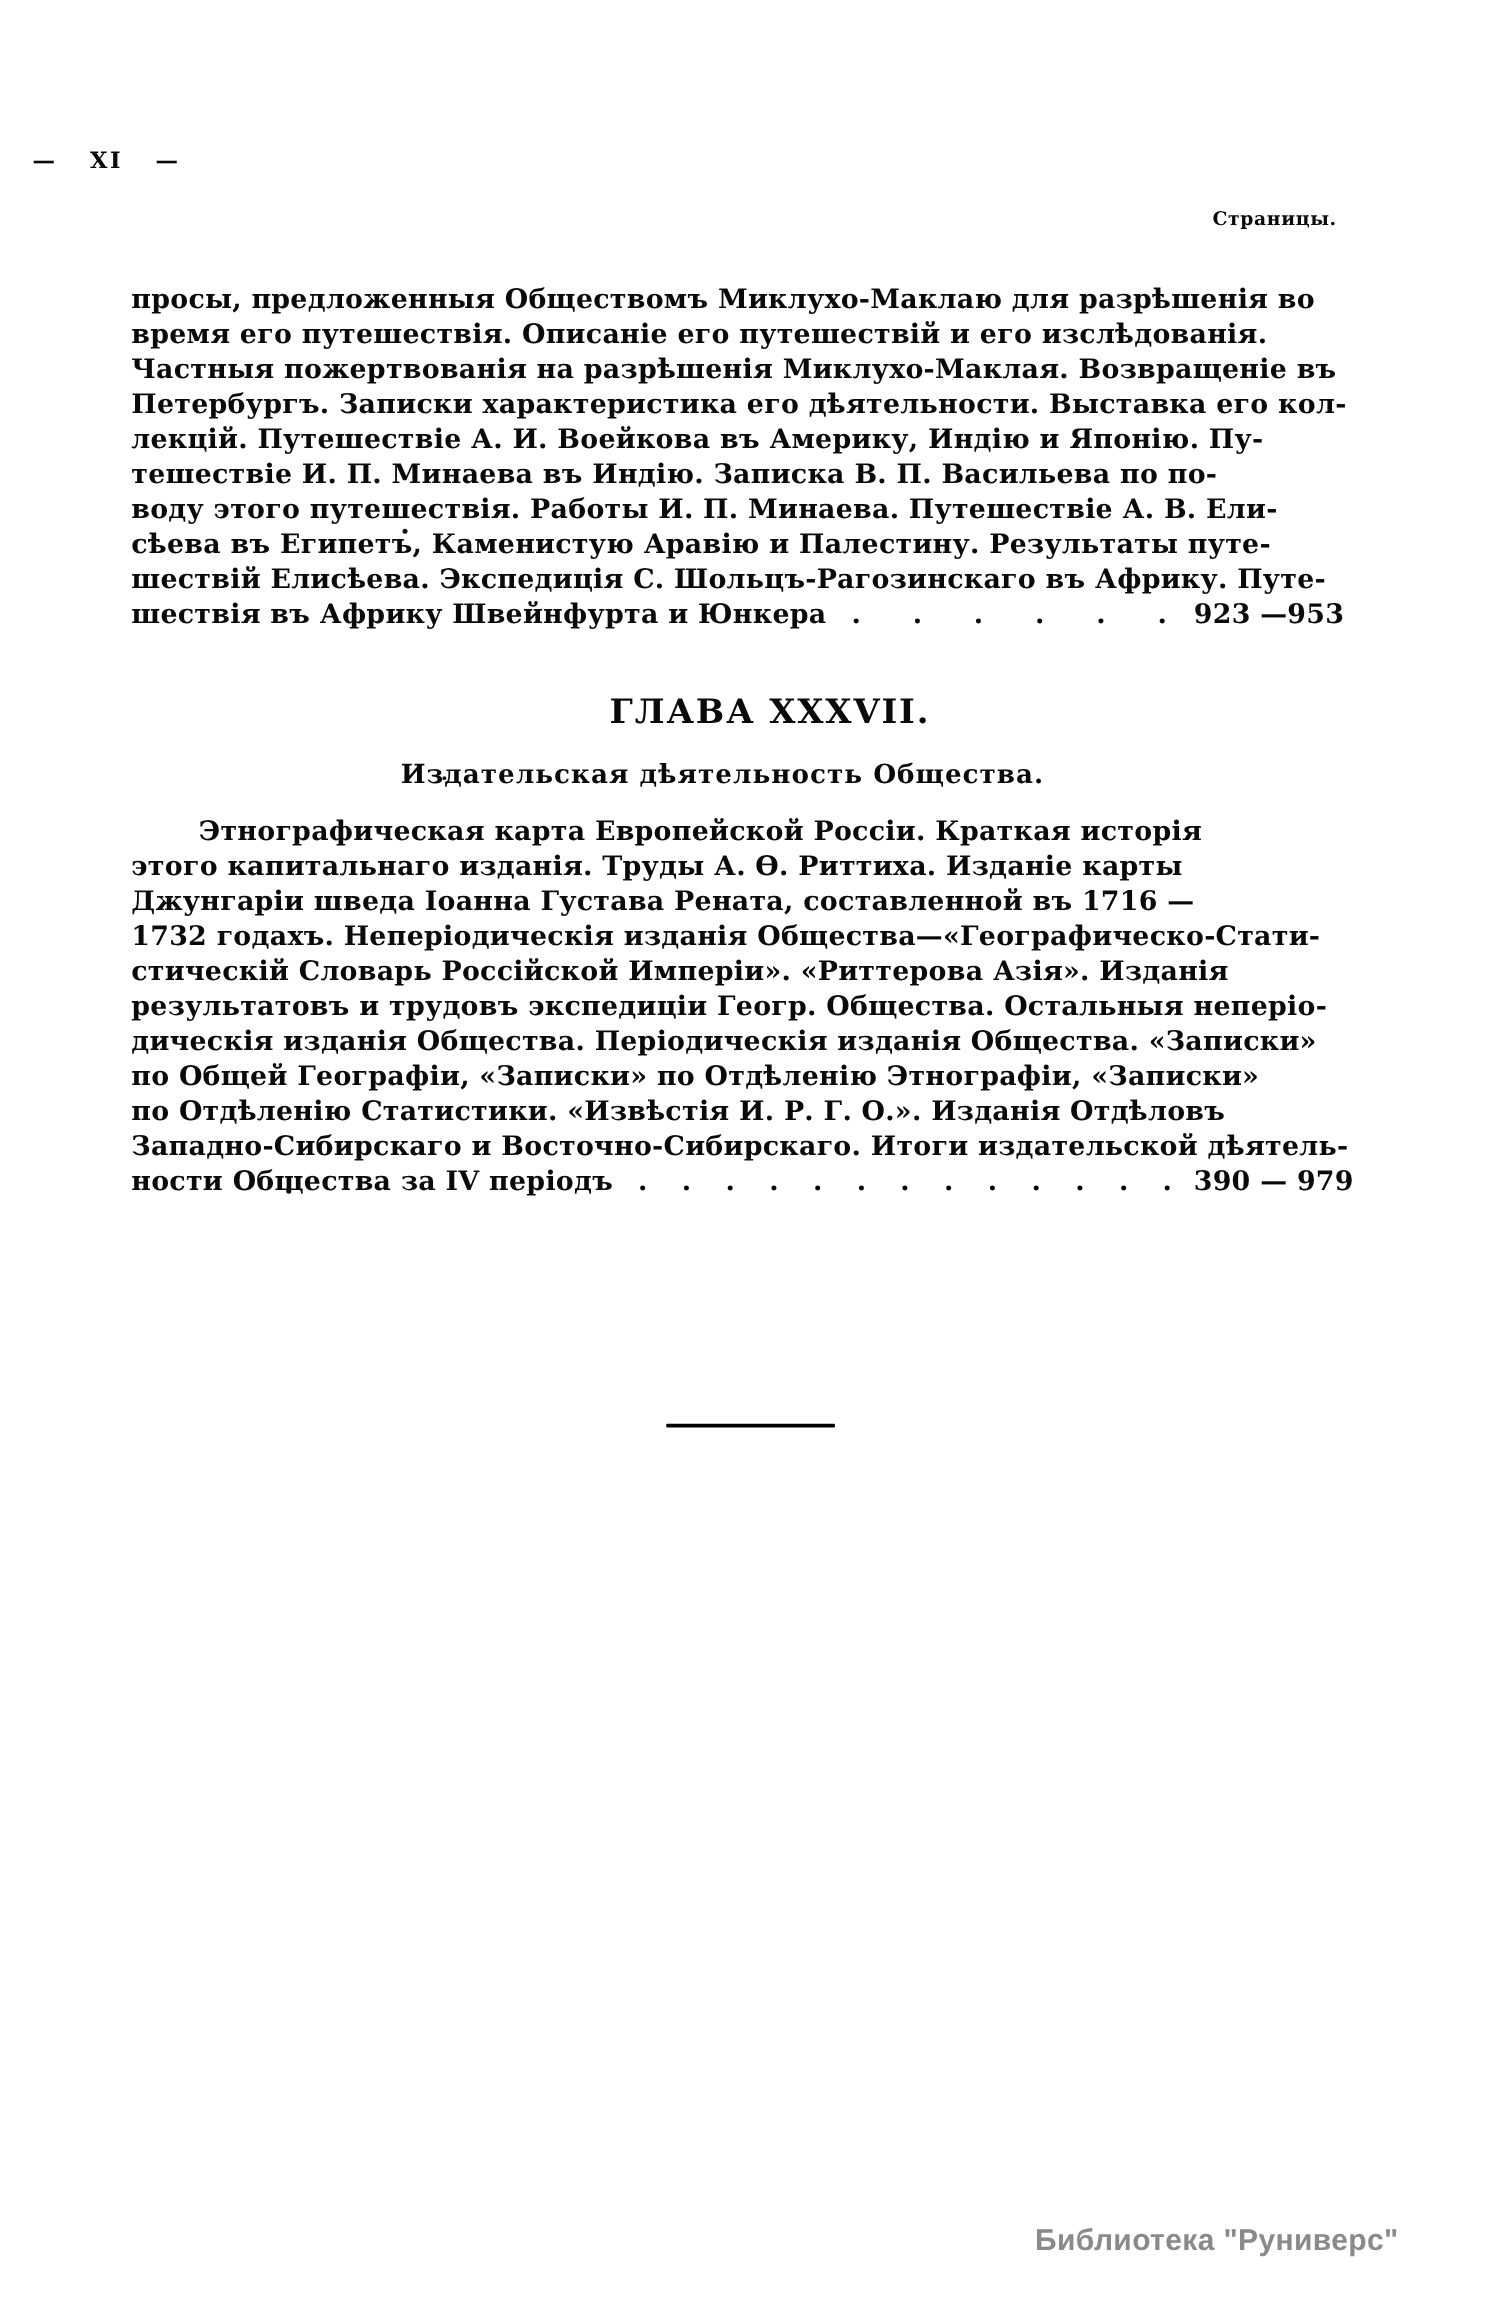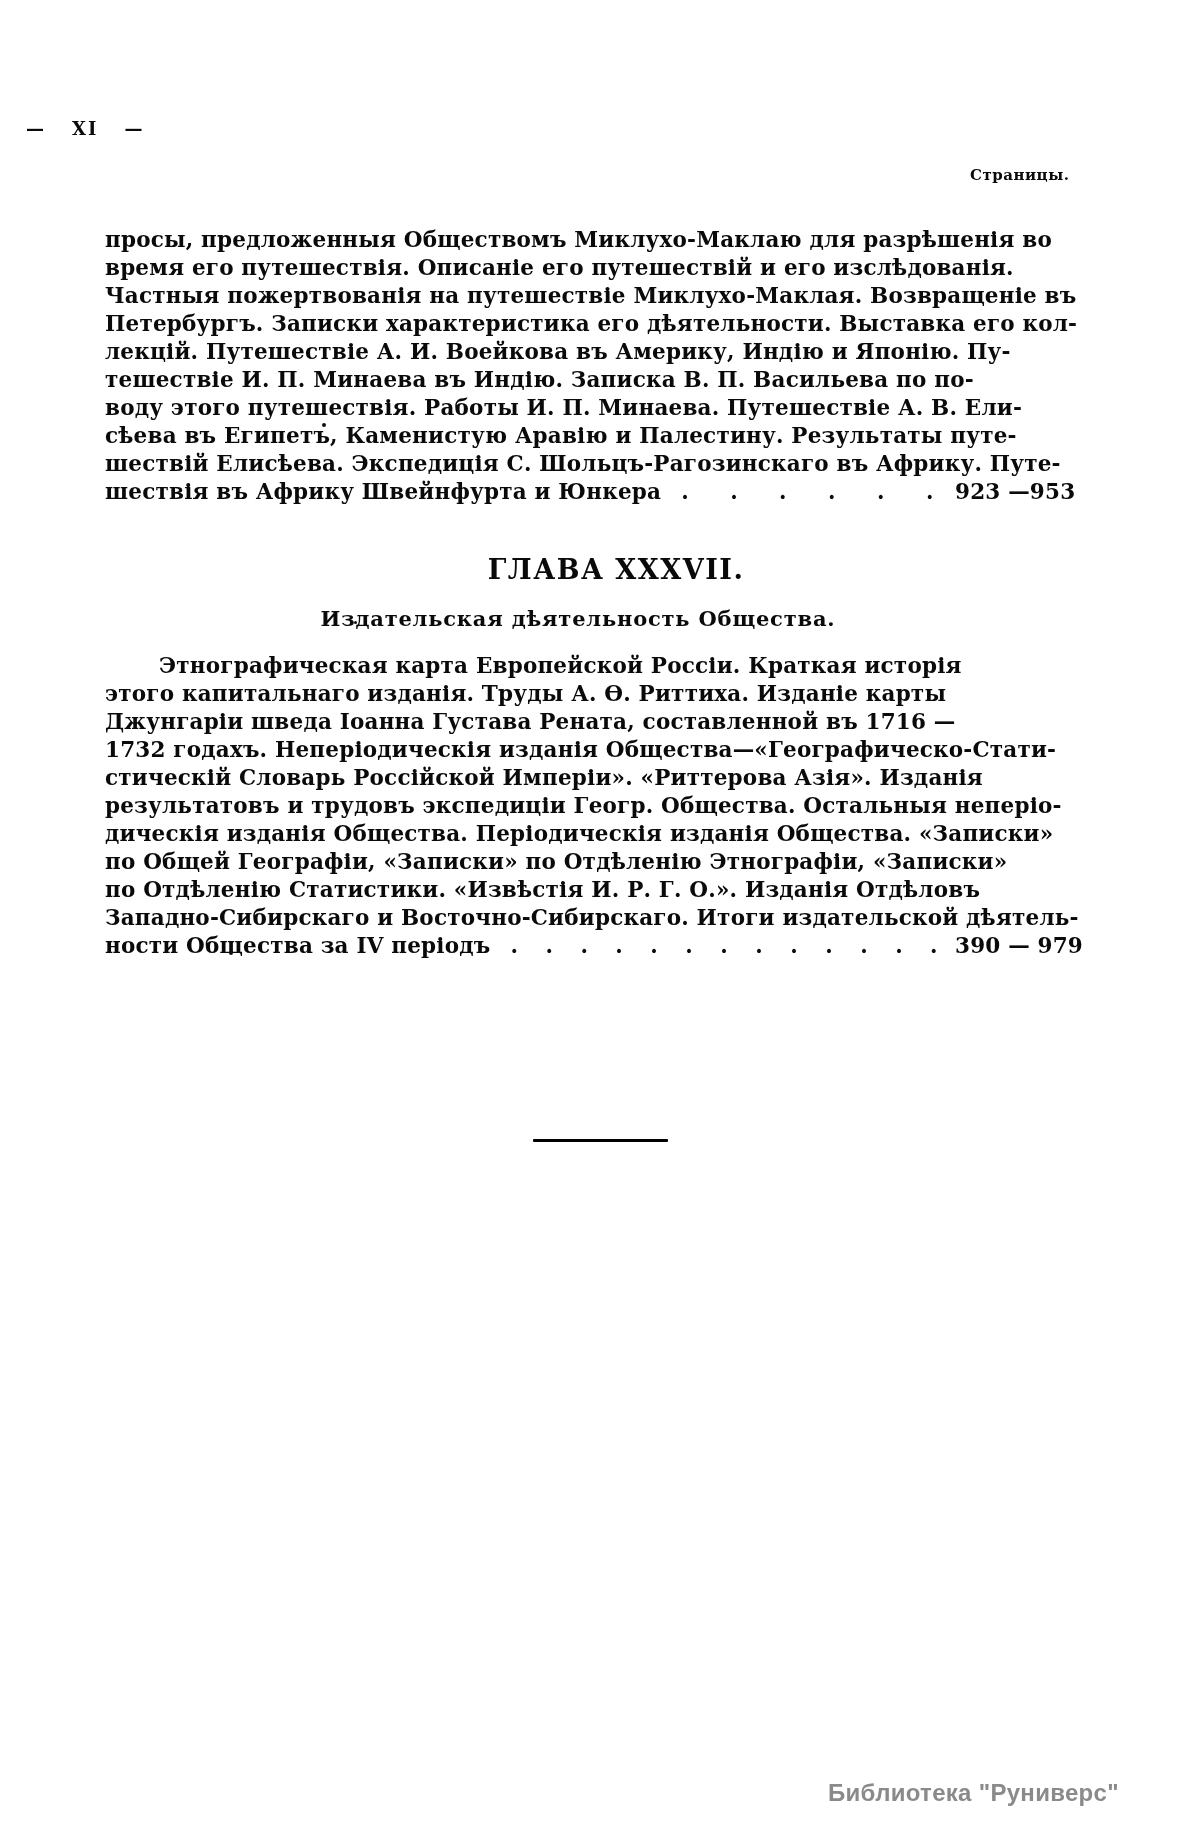--- a/index.html
+++ b/index.html
@@ -129,21 +129,21 @@
 
   <div class="running-head">
     <span class="dash">—</span><span>XI</span><span class="dash">—</span>
   </div>
 
   <div class="pages-label">Страницы.</div>
 
   <div class="entry entry-1">
     <div class="tline">просы, предложенныя Обществомъ Миклухо-Маклаю для разрѣшенія во</div>
     <div class="tline">время его путешествія. Описаніе его путешествій и его изслѣдованія.</div>
-    <div class="tline">Частныя пожертвованія на путешествіе Миклухо-Маклая. Возвращеніе въ</div>
+    <div class="tline">Частныя пожертвованія на разрѣшенія Миклухо-Маклая. Возвращеніе въ</div>
     <div class="tline">Петербургъ. Записки характеристика его дѣятельности. Выставка его кол-</div>
     <div class="tline">лекцій. Путешествіе А. И. Воейкова въ Америку, Индію и Японію. Пу-</div>
     <div class="tline">тешествіе И. П. Минаева въ Индію. Записка В. П. Васильева по по-</div>
     <div class="tline">воду этого путешествія. Работы И. П. Минаева. Путешествіе А. В. Ели-</div>
     <div class="tline">сѣева въ Египетъ, Каменистую Аравію и Палестину. Результаты путе-</div>
     <div class="tline">шествій Елисѣева. Экспедиція С. Шольцъ-Рагозинскаго въ Африку. Путе-</div>
     <div class="lastline">
       <span class="ll-text">шествія въ Африку Швейнфурта и Юнкера</span>
       <span class="leader leader-1">. . . . . . . . .</span>
       <span class="pagerange">923 —953</span>

